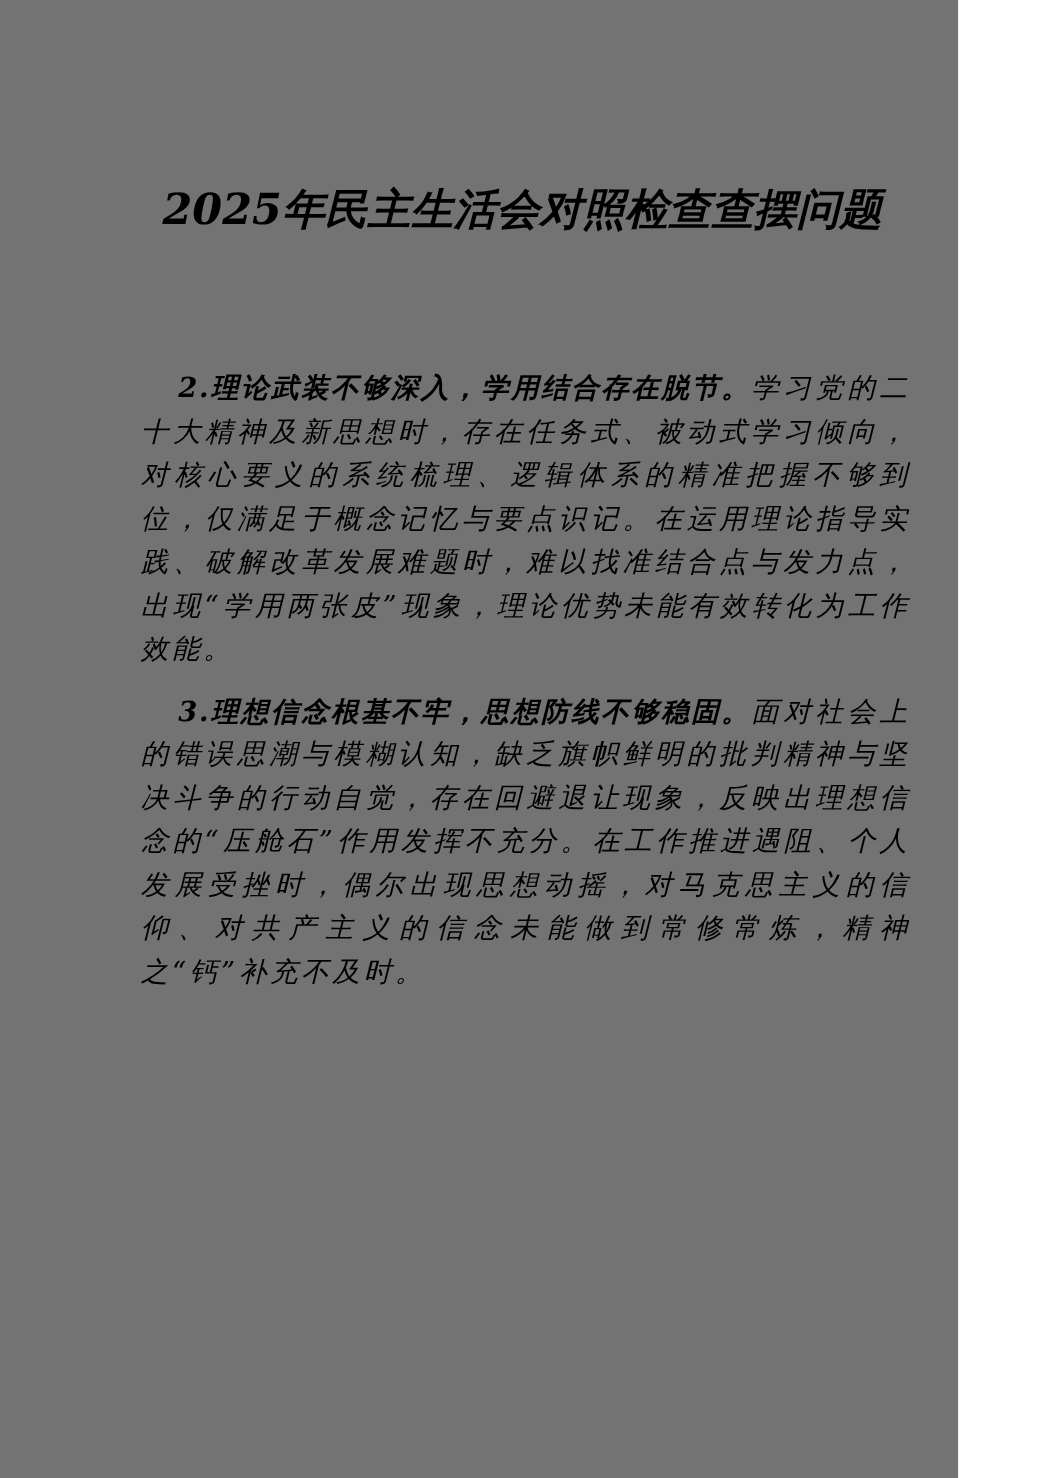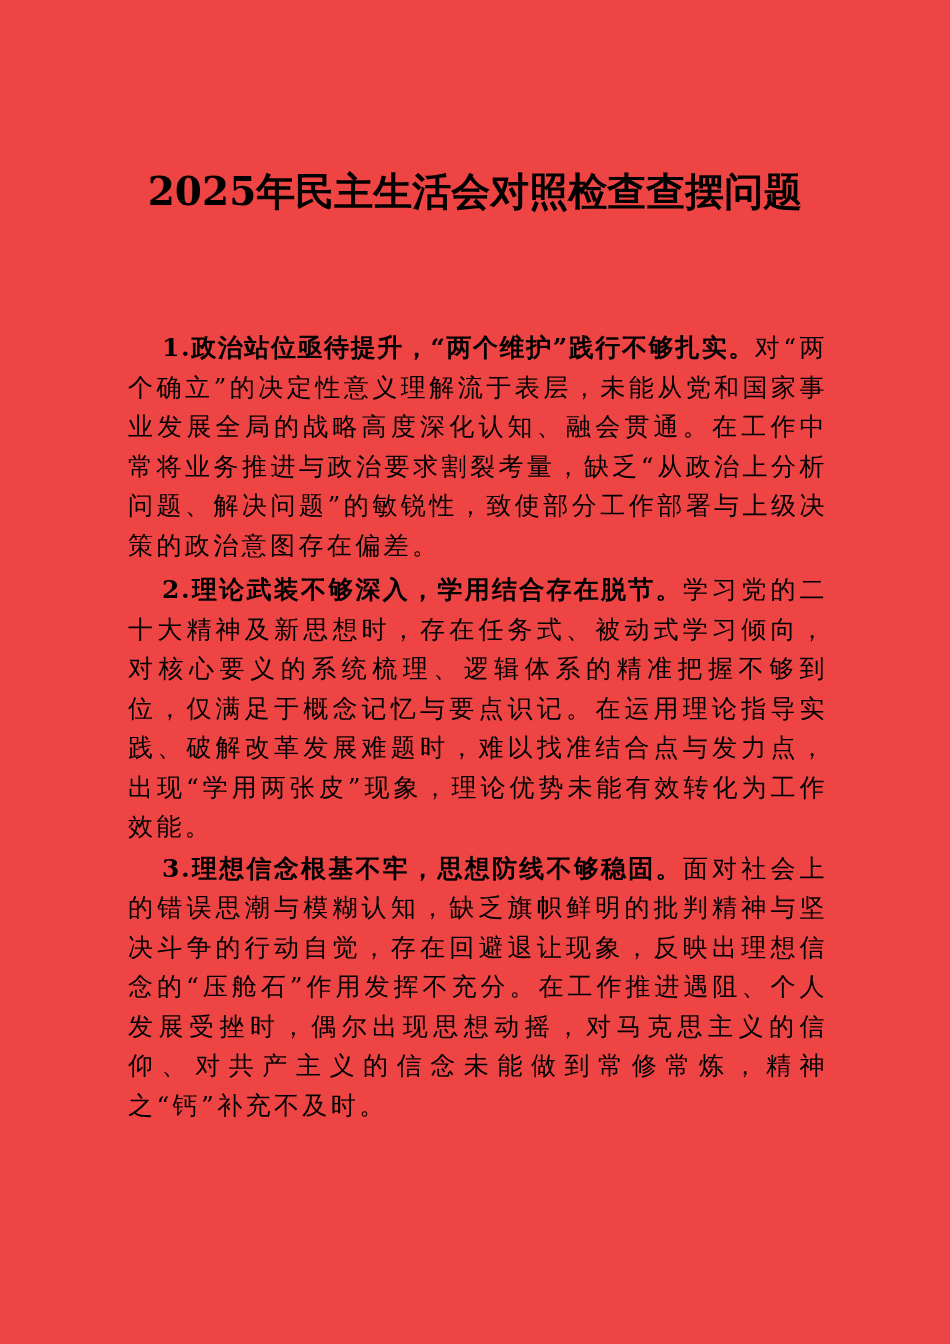--- a/index.html
+++ b/index.html
@@ -12,23 +12,24 @@
       height: 1344px;
       position: relative;
       overflow: hidden;
       font-family: "DejaVu Serif", "Liberation Serif", serif;
       color: #000000;
     }
     .page {
       position: absolute;
       left: 0;
       top: 0;
-      width: 950px;
+      width: 871px;
       height: 1344px;
-      background: #ef4444;
+      background: #737373;
+      font-style: italic;
     }
     .title {
       position: absolute;
       left: 100px;
       top: 165px;
       width: 750px;
       text-align: center;
       font-size: 39px;
       line-height: 52px;
       font-weight: bold;
@@ -60,24 +61,21 @@
 </head>
 <body>
 
 <div class="page">
 
   <div class="title">
     <span class="line">2025年民主生活会对照检查查摆问题</span>
   </div>
 
   <div class="body">
-    <p class="para" style="margin-bottom:0;">
-      <span class="lead"><span>1.</span><span>政治站位亟待提升，“两个维护”践行不够扎实。</span></span><span>对“两个确立”的决定性意义理解流于表层，未能从党和国家事业发展全局的战略高度深化认知、融会贯通。在工作中常将业务推进与政治要求割裂考量，缺乏“从政治上分析问题、解决问题”的敏锐性，致使部分工作部署与上级决策的政治意图存在偏差。</span>
-    </p>
     <p class="para" style="margin-top:5px;">
       <span class="lead"><span>2.</span><span>理论武装不够深入，学用结合存在脱节。</span></span><span>学习党的二十大精神及新思想时，存在任务式、被动式学习倾向，对核心要义的系统梳理、逻辑体系的精准把握不够到位，仅满足于概念记忆与要点识记。在运用理论指导实践、破解改革发展难题时，难以找准结合点与发力点，出现“学用两张皮”现象，理论优势未能有效转化为工作效能。</span>
     </p>
-    <p class="para" style="margin-top:2px;">
+    <p class="para" style="margin-top:17px;">
       <span class="lead"><span>3.</span><span>理想信念根基不牢，思想防线不够稳固。</span></span><span>面对社会上的错误思潮与模糊认知，缺乏旗帜鲜明的批判精神与坚决斗争的行动自觉，存在回避退让现象，反映出理想信念的“压舱石”作用发挥不充分。在工作推进遇阻、个人发展受挫时，偶尔出现思想动摇，对马克思主义的信仰、对共产主义的信念未能做到常修常炼，精神之“钙”补充不及时。</span>
     </p>
   </div>
 
 </div>
 
 </body></html>

